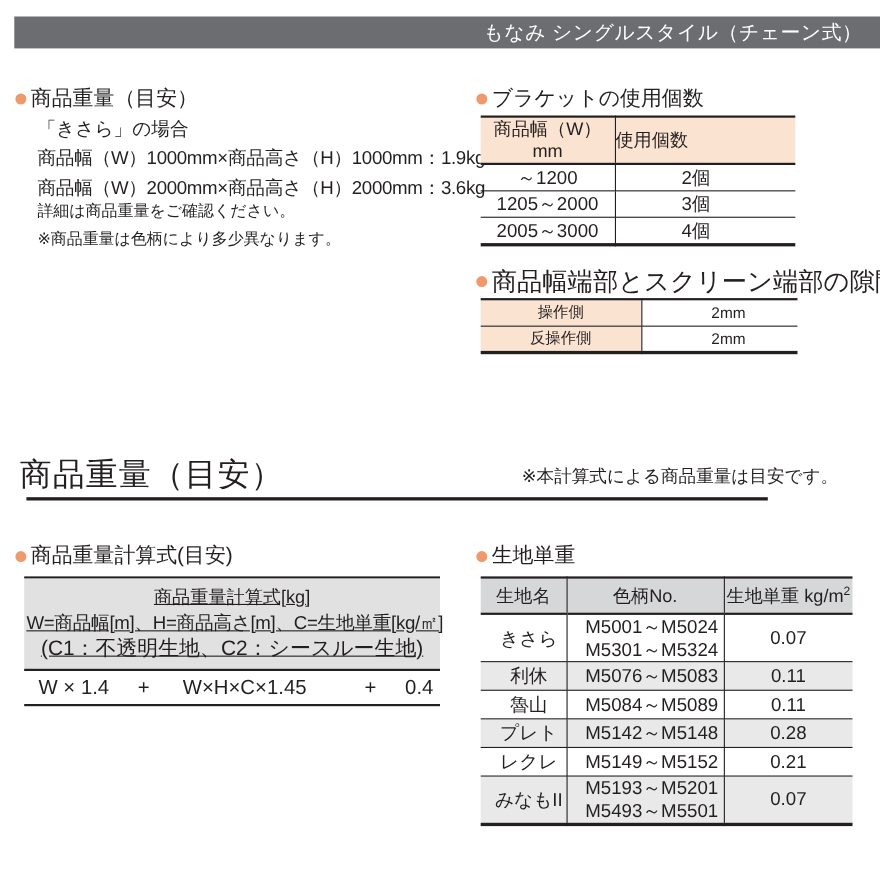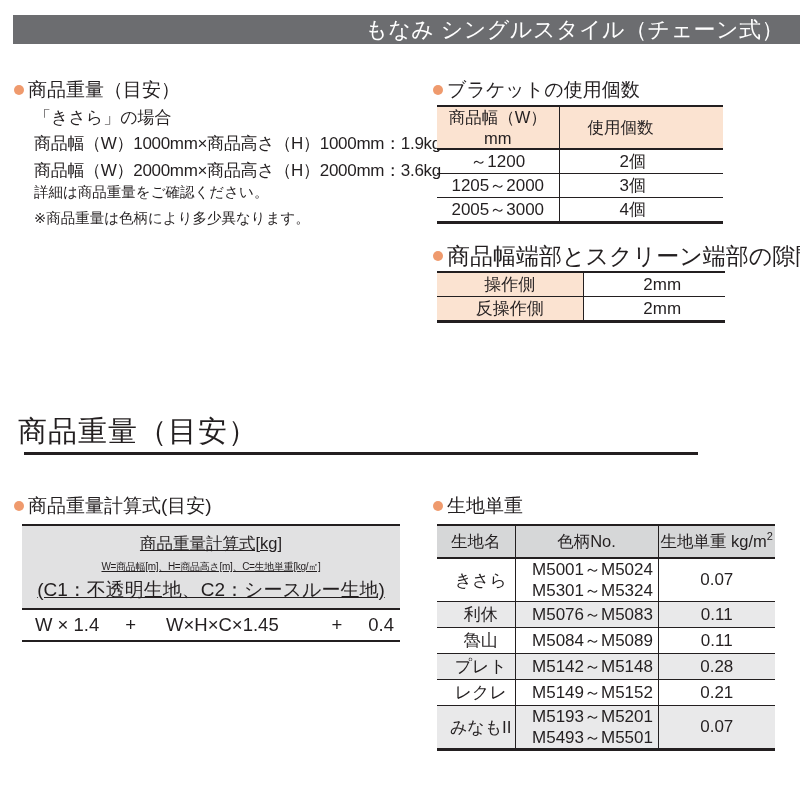--- a/index.html
+++ b/index.html
@@ -9,21 +9,21 @@
     color:#231f20;
     position:relative;
     overflow:hidden;
   }
   .page { position:absolute; inset:0; background:#fff; }
 
   
   .topbar {
     position:absolute; left:13px; top:15px; width:787px; height:29px;
     background:#6c6d70; color:#ffffff;
-    font-size:22px; line-height:29px; letter-spacing:0.5px;
+    font-size:18px; line-height:29px; letter-spacing:0.5px;
     text-align:right; padding-right:16px;
     white-space:nowrap;
   }
 
   
   .sec { position:absolute; }
   .sec-title { display:flex; align-items:center; font-size:19px; line-height:24px; white-space:nowrap; }
   .bullet { width:10px; height:10px; border-radius:50%; background:#ef9a6d; margin-right:4px; flex:none; }
 
   
@@ -37,44 +37,44 @@
   table { border-collapse:collapse; table-layout:fixed; }
   th,td { font-weight:normal;text-align:center; }
 
   
   #bracket-sec { left:433px; top:78px; width:300px; }
   #bracket-table { margin:3px 0 0 4px; width:286px;
     border-top:2px solid #231f20; border-bottom:3px solid #231f20; }
   #bracket-table th { background:#fbe3d1; height:24px; border-bottom:2px solid #231f20; font-size:16.5px; text-align:center; }
   #bracket-table td { height:24px; border-bottom:1px solid #231f20; font-size:17px; text-align:center; }
   #bracket-table th:first-child, #bracket-table td:first-child { border-right:1px solid #231f20; }
-  #bracket-table th:last-child { text-align:left; padding-left:28px; }
+  #bracket-table th:last-child { text-align:left; }
   #bracket-table td:last-child { text-align:left; padding-left:60px; }
 
   
   #gap-sec { left:433px; top:246px; width:300px; }
   #gap-sec .sec-title { font-size:23px; line-height:20px; }
   #gap-table { margin:5px 0 0 4px; width:288px;
     border-top:2px solid #231f20; border-bottom:3px solid #231f20; }
-  #gap-table td { height:24px; border-bottom:1px solid #231f20; font-size:17px; }
+  #gap-table td { height:24px; border-bottom:1px solid #231f20; font-size:14px; }
   #gap-table td:first-child { background:#fbe3d1; border-right:1px solid #231f20; text-align:center; }
   #gap-table td:last-child { padding-left:16px; }
 
   
   #mid-heading { position:absolute; left:18px; top:412px; font-size:29px; letter-spacing:1px; white-space:nowrap; }
   #mid-note { position:absolute; right:38px; top:423px; font-size:16px; white-space:nowrap; }
   #mid-rule { position:absolute; left:24px; top:452px; width:674px; height:3px; background:#231f20; }
 
   
   #formula-sec { left:14px; top:494px; width:400px; }
   #formula-box { margin:6px 0 0 8px; width:378px;
     border-top:2px solid #231f20; border-bottom:2px solid #231f20; }
   .f-head { background:#e1e1e2; border-bottom:2px solid #231f20; text-align:center; padding:6px 2px 7px;text-decoration:underline; }
   .f-head .fh1 { font-size:16.5px; line-height:23px; }
-  .f-head .fh2 { font-size:10px; line-height:23px; letter-spacing:-0.3px; white-space:nowrap; }
+  .f-head .fh2 { font-size:17px; line-height:23px; letter-spacing:-0.3px; white-space:nowrap; }
   .f-head .fh3 { font-size:19px; line-height:23px; }
   .f-row { display:flex; align-items:center; height:30px; font-size:18.5px; padding:0 6px 0 13px; white-space:nowrap; }
   .f-row .fplus1 { margin-left:26px; }
   .f-row .fp2    { margin-left:30px; }
   .f-row .fplus2 { margin-left:auto; }
   .f-row .fp3    { margin-left:26px; }
 
   
   #fabric-sec { left:433px; top:494px; width:350px; }
   #fabric-table { margin:6px 0 0 4px; width:338px;
@@ -162,20 +162,21 @@
         </tr>
         <tr>
           <td>反操作側</td>
           <td>2mm</td>
         </tr>
       </tbody>
     </table>
   </section>
 
   <div id="mid-heading">商品重量（目安）</div>
+  <div id="mid-note">※本計算式による商品重量は目安です。</div>
   <div id="mid-rule"></div>
 
   <section class="sec" id="formula-sec">
     <div class="sec-title">
       <span class="bullet"></span>
       <span>商品重量計算式(目安)</span>
     </div>
     <div id="formula-box">
       <div class="f-head">
         <div class="fh1">商品重量計算式[kg]</div>

